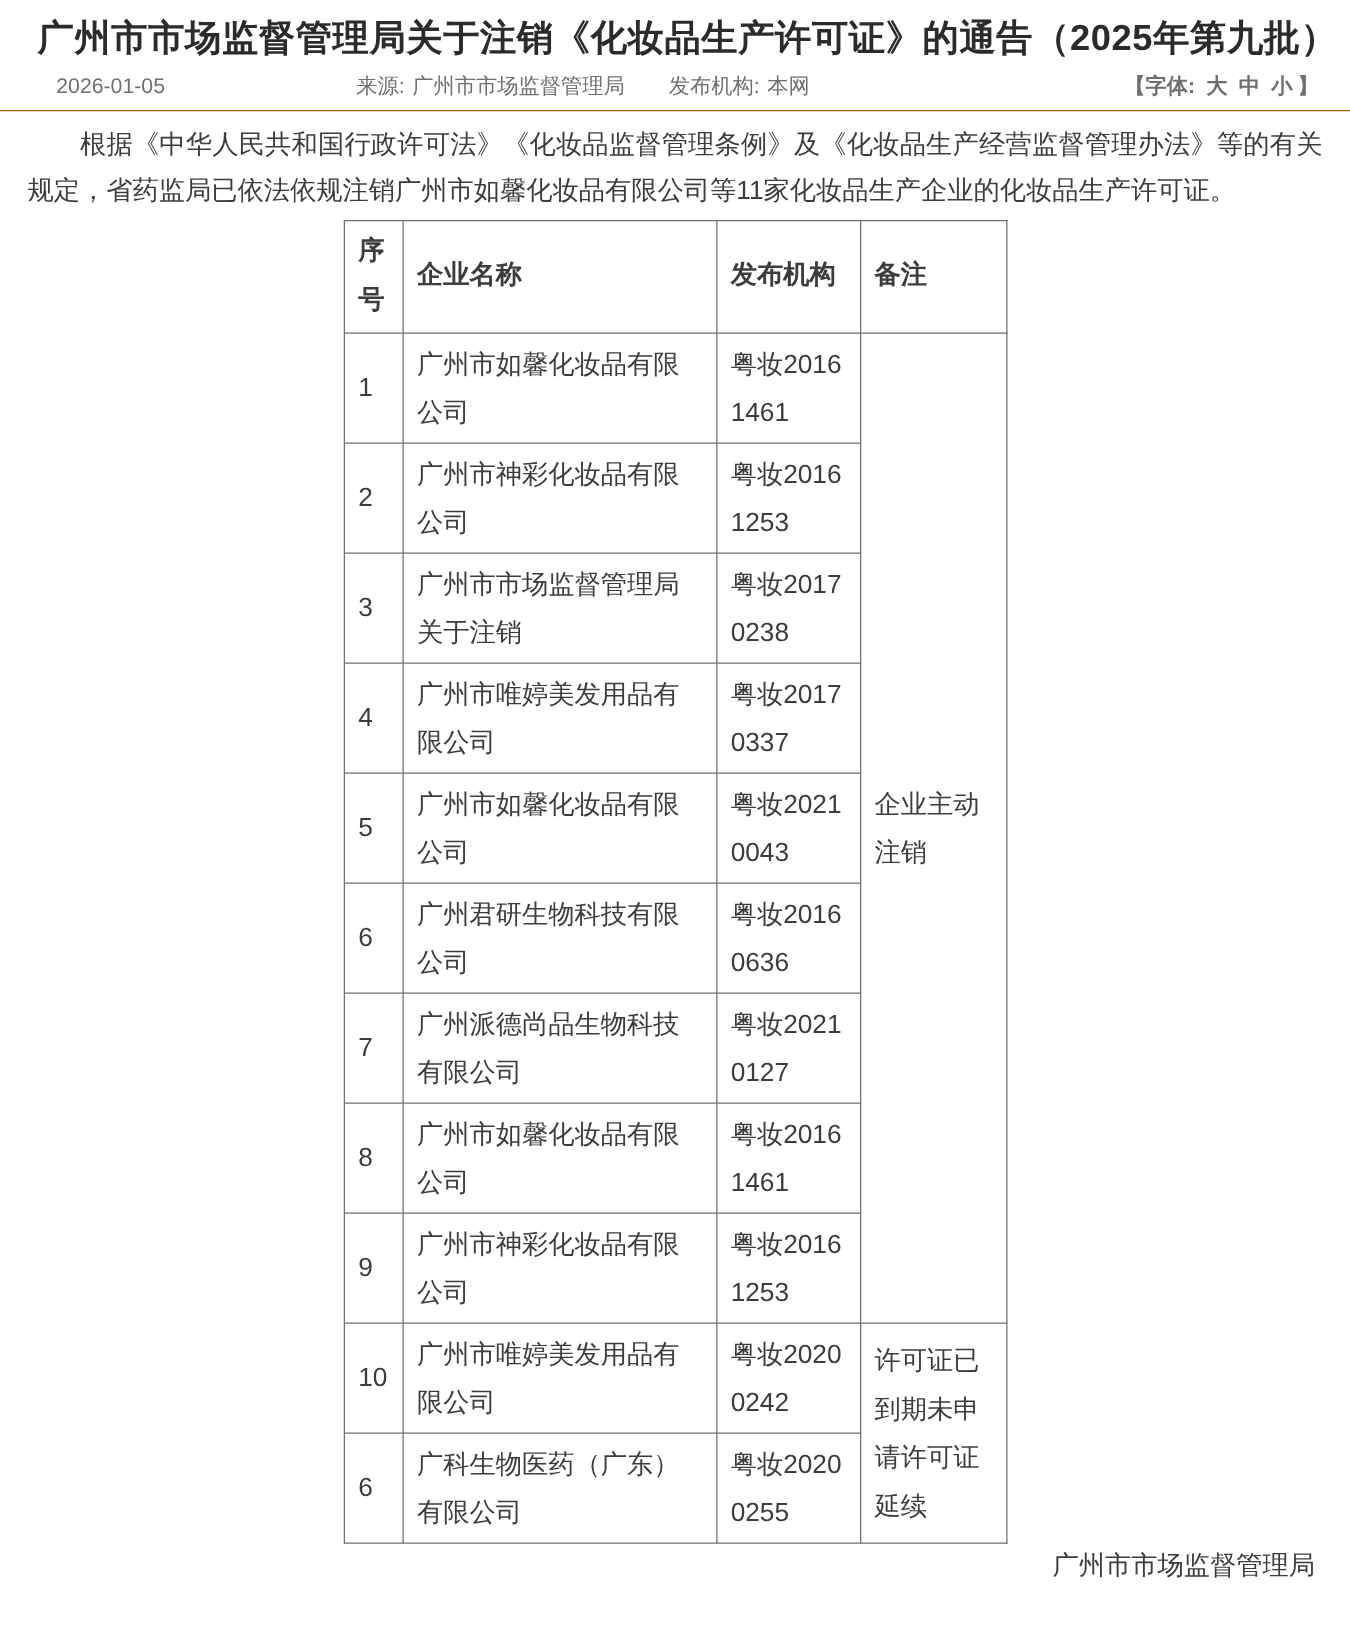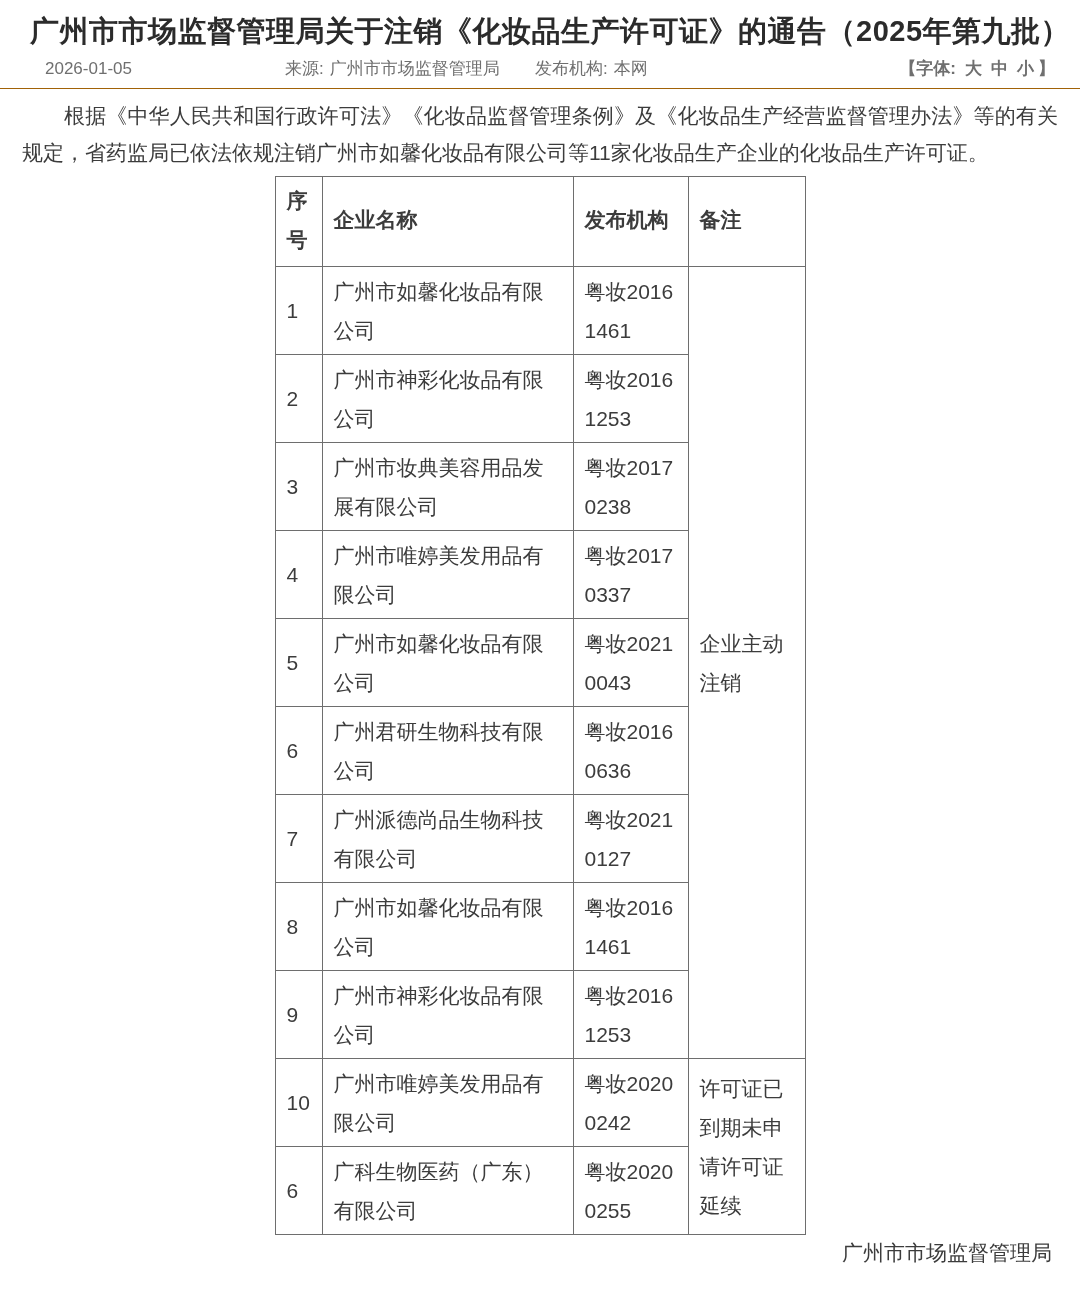--- a/index.html
+++ b/index.html
@@ -142,21 +142,21 @@
         <td>粤妆20161461</td>
         <td class="note" rowspan="9">企业主动注销</td>
       </tr>
       <tr class="row">
         <td class="no">2</td>
         <td>广州市神彩化妆品有限公司</td>
         <td>粤妆20161253</td>
       </tr>
       <tr class="row">
         <td class="no">3</td>
-        <td>广州市妆典美容用品发展有限公司</td>
+        <td>广州市市场监督管理局关于注销</td>
         <td>粤妆20170238</td>
       </tr>
       <tr class="row">
         <td class="no">4</td>
         <td>广州市唯婷美发用品有限公司</td>
         <td>粤妆20170337</td>
       </tr>
       <tr class="row">
         <td class="no">5</td>
         <td>广州市如馨化妆品有限公司</td>

